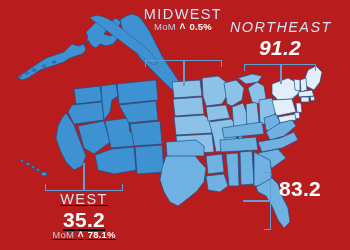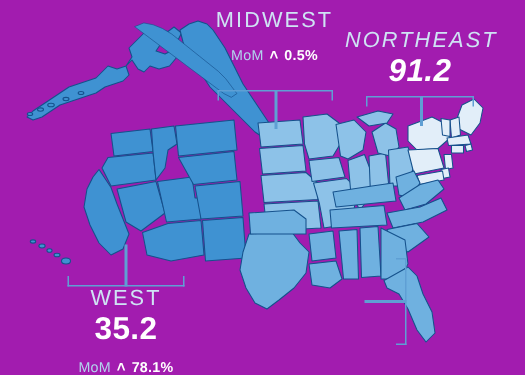--- a/index.html
+++ b/index.html
@@ -40,21 +40,21 @@
   .region-value {
     font-size: 21px;
     font-weight: bold;
     letter-spacing: 0.3px;
     color: #ffffff;
     display: block;
     margin-top: 2px;
   }
   .region-mom {
     display: block;
-    margin-top: 11px;
+    margin-top: 0;
     font-size: 9.5px;
     color: #bcd9ef;
     letter-spacing: 0.2px;
   }
   .region-mom .mom-label {
     font-weight: 400;
     color: #b2d4ed;
   }
   .region-mom .mom-arrow {
     font-weight: bold;
@@ -98,21 +98,21 @@
   }
   .stem-h {
     position: absolute;
     height: 1.5px;
     background: #5f9fd4;
   }
 </style>
 </head>
 <body>
 
-<div id="canvas" style="background: #a21caf;">
+<div id="canvas" style="background: #b91c1c;">
 
   <svg class="map-layer" viewBox="0 0 350 250" xmlns="http://www.w3.org/2000/svg">
     <g stroke="#15518c" stroke-width="0.7" stroke-linejoin="round">
 
       <g fill="#3f92d2">
         <path fill="#3f92d2" d="M96,22 L104,19 L112,21 L116,18 L121,22 L118,28 L112,30 L108,28 L104,34
                  L110,36 L114,34 L118,38 L113,44 L106,46 L100,44 L96,48 L92,46 L88,40 L84,44
                  L78,46 L72,44 L68,48 L64,52 L58,54 L52,56 L46,58 L40,62 L34,66 L28,70 L22,74
                  L18,78 L22,80 L28,78 L34,74 L40,70 L46,68 L52,66 L58,64 L64,62 L70,58 L76,56
                  L82,54 L86,50 L84,44 L88,38 L86,32 L90,28 Z"></path>
@@ -271,26 +271,27 @@
       <span class="mom-arrow">˄</span>
       <span class="mom-pct">0.5%</span>
     </span>
   </div>
 
   <div class="callout" style="left:230px; top:20px; width:100px;font-style:italic;">
     <span class="region-name">NORTHEAST</span>
     <span class="region-value">91.2</span>
   </div>
 
-  <div class="callout" style="left:34px; top:192px; width:100px;">
+  <div class="callout" style="left:34px; top:192px; width:100px;text-decoration:underline;">
     <span class="region-name">WEST</span>
     <span class="region-value">35.2</span>
     <span class="region-mom">
       <span class="mom-label">MoM</span>
       <span class="mom-arrow">˄</span>
       <span class="mom-pct">78.1%</span>
     </span>
   </div>
 
   <div class="callout" style="left:252px; top:176px; width:96px;">
+    <span class="region-value">83.2</span>
   </div>
 
 </div>
 
 </body></html>

